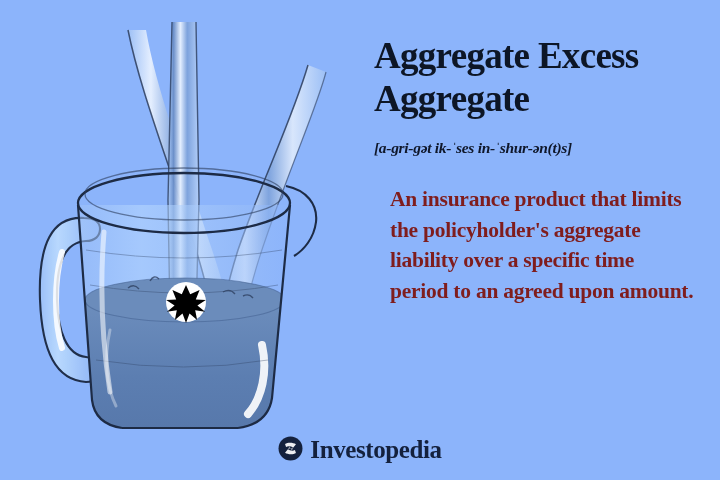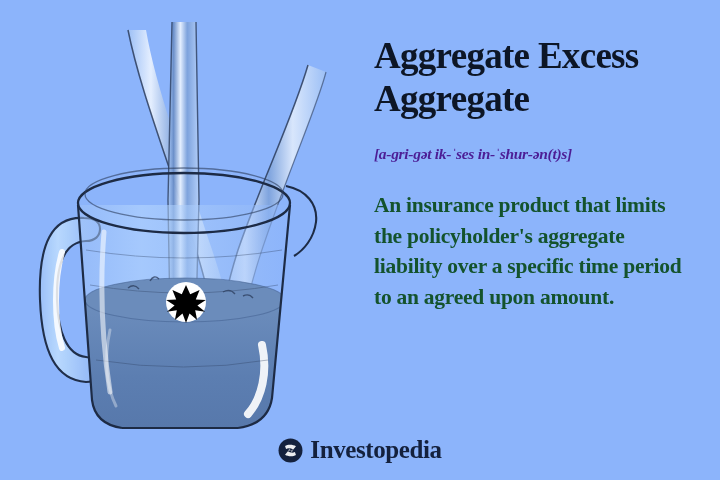--- a/index.html
+++ b/index.html
@@ -35,45 +35,44 @@
   }
   .title {
     margin: 0;
     font-size: 37px;
     line-height: 43px;
     font-weight: bold;
     letter-spacing: -0.7px;
     color: #0d1626;
   }
   .pronunciation {
-    margin: 24px 0 0 0;
+    margin: 18px 0 0 0;
     font-size: 15.5px;
     line-height: 20px;
     font-style: italic;
     font-weight: 600;
     letter-spacing: -0.3px;
-    color: #4c1d95;
+    color: #0f172a;
   }
   .definition {
-    margin: 26px 0 0 0;
+    margin: 26px 0 0 16px;
     font-size: 21.5px;
     line-height: 30.5px;
     font-weight: 600;
     letter-spacing: -0.25px;
-    color: #14532d;
+    color: #7f1d1d;
   }
 
   
   #logo {
     position: absolute;
     left: 0;
     right: 0;
     bottom: 16px;
     display: flex;
-    align-items: center;
     justify-content: center;
     gap: 7px;
   }
   #logo-mark { display: block; width: 25px; height: 25px; }
   #logo-text {
     font-size: 25px;
     font-weight: 600;
     letter-spacing: -0.4px;
     color: #14213d;
   }

